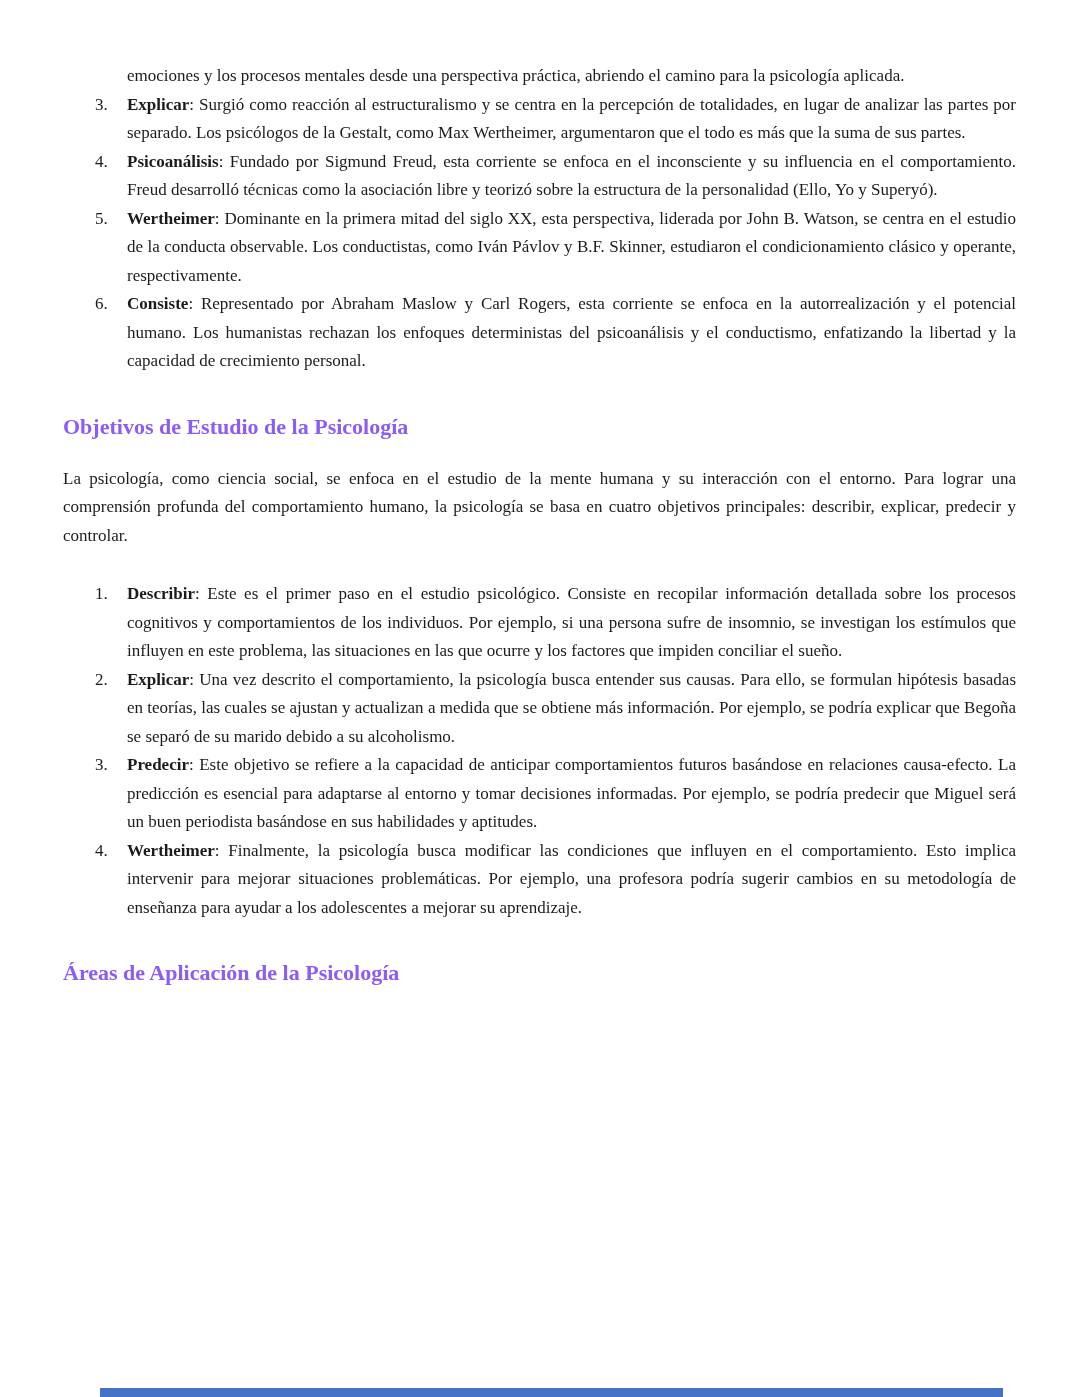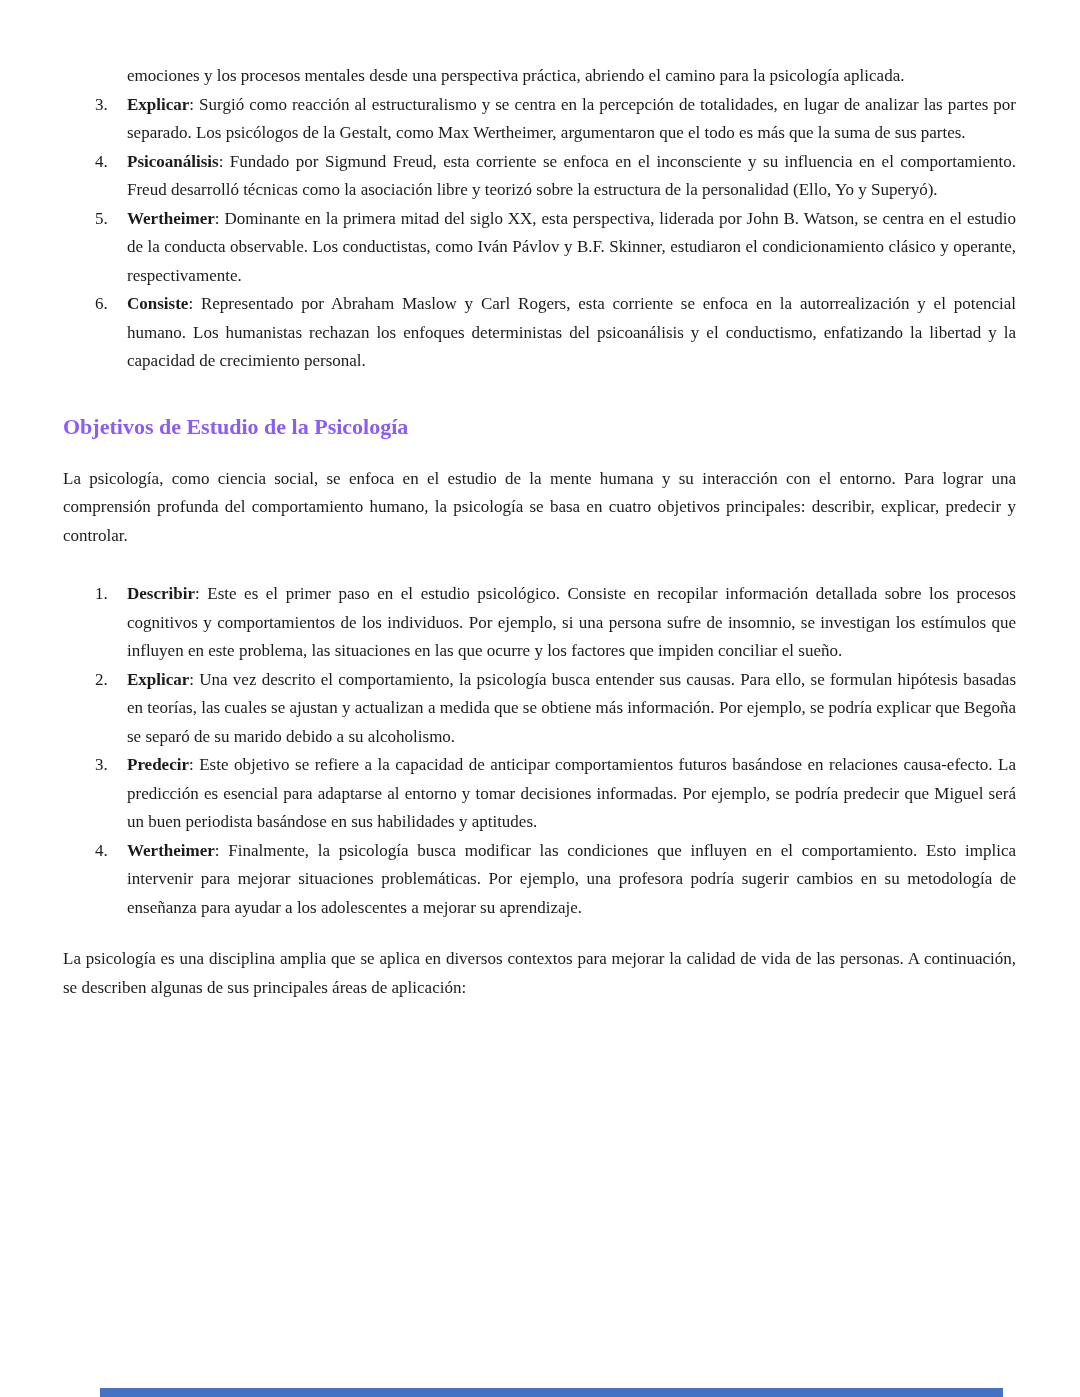--- a/index.html
+++ b/index.html
@@ -81,18 +81,18 @@
       <span class="num">2.</span><span class="term">Explicar</span><span>: Una vez descrito el comportamiento, la psicología busca entender sus causas. Para ello, se formulan hipótesis basadas en teorías, las cuales se ajustan y actualizan a medida que se obtiene más información. Por ejemplo, se podría explicar que Begoña se separó de su marido debido a su alcoholismo.</span>
     </div>
     <div class="li">
       <span class="num">3.</span><span class="term">Predecir</span><span>: Este objetivo se refiere a la capacidad de anticipar comportamientos futuros basándose en relaciones causa-efecto. La predicción es esencial para adaptarse al entorno y tomar decisiones informadas. Por ejemplo, se podría predecir que Miguel será un buen periodista basándose en sus habilidades y aptitudes.</span>
     </div>
     <div class="li">
       <span class="num">4.</span><span class="term">Wertheimer</span><span>: Finalmente, la psicología busca modificar las condiciones que influyen en el comportamiento. Esto implica intervenir para mejorar situaciones problemáticas. Por ejemplo, una profesora podría sugerir cambios en su metodología de enseñanza para ayudar a los adolescentes a mejorar su aprendizaje.</span>
     </div>
   </div>
 
+  <h2 class="heading">Áreas de Aplicación de la Psicología</h2>
 
-  <p class="intro para">La psicología es una disciplina amplia que se aplica en diversos contextos para mejorar la calidad de vida de las personas. A continuación, se describen algunas de sus principales áreas de aplicación:</p>
 
   <div class="table-stub" style="background: rgb(68, 114, 196);"></div>
 
 </div>
 
 </body></html>

